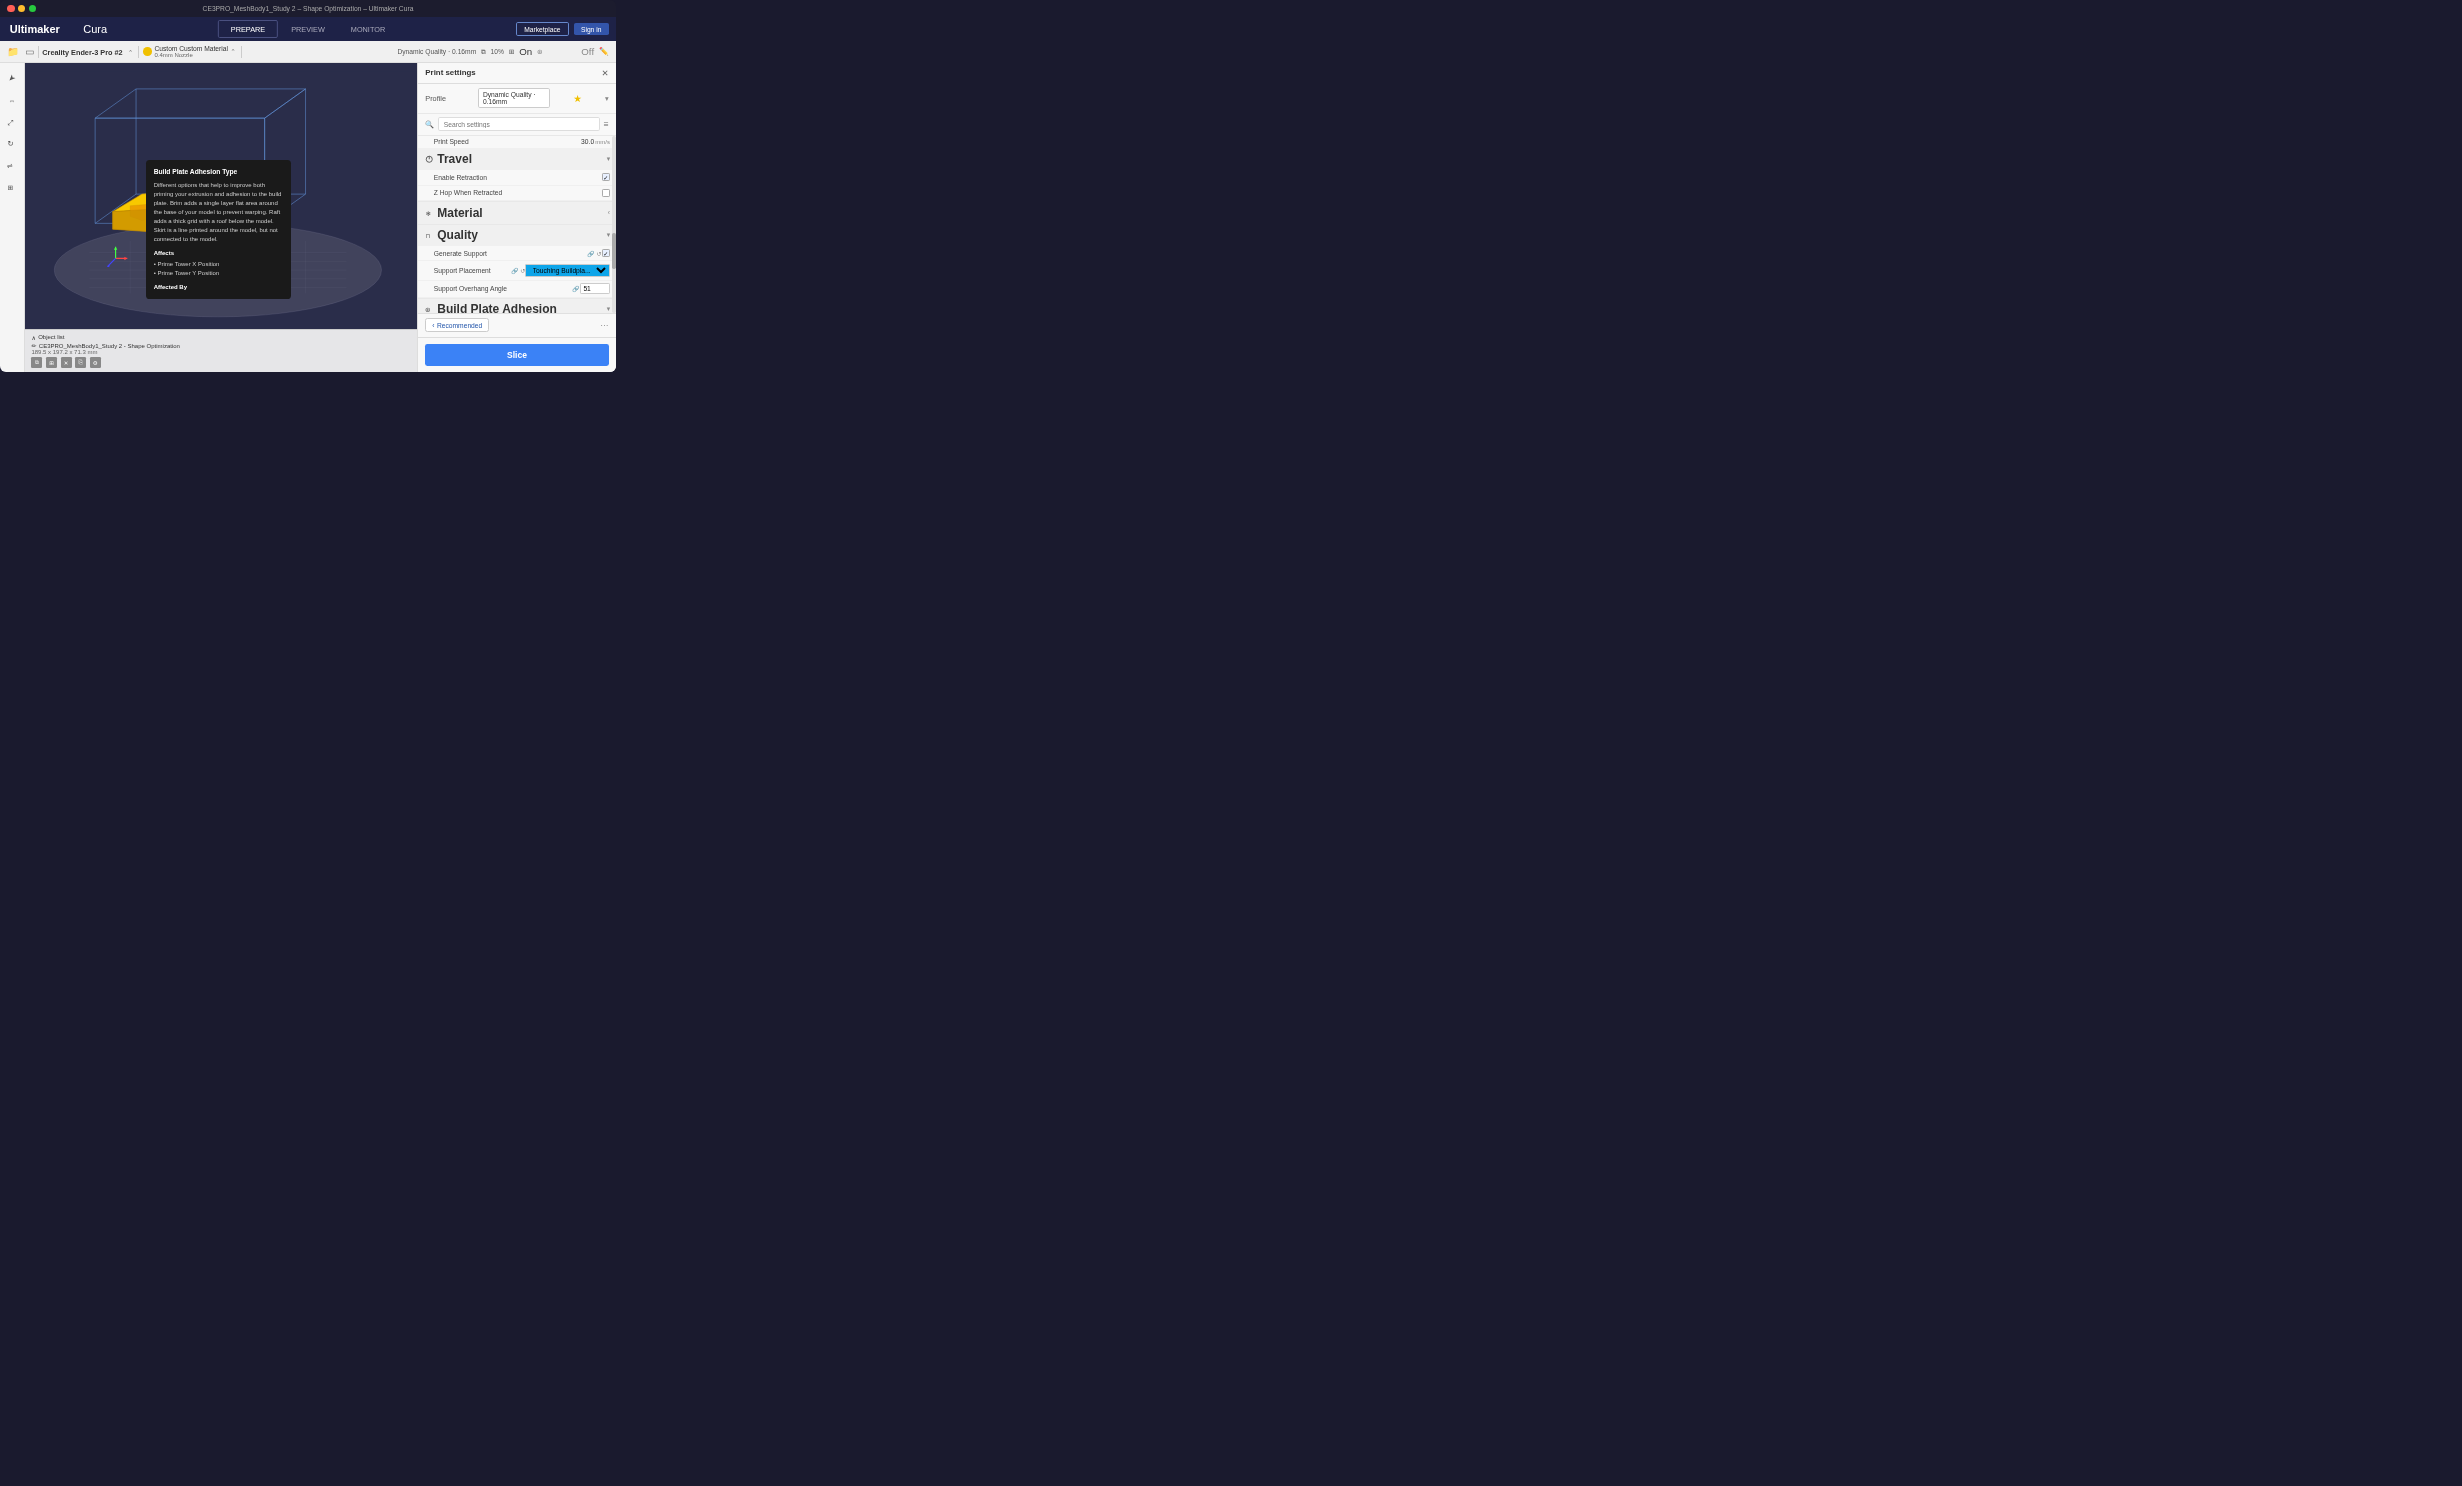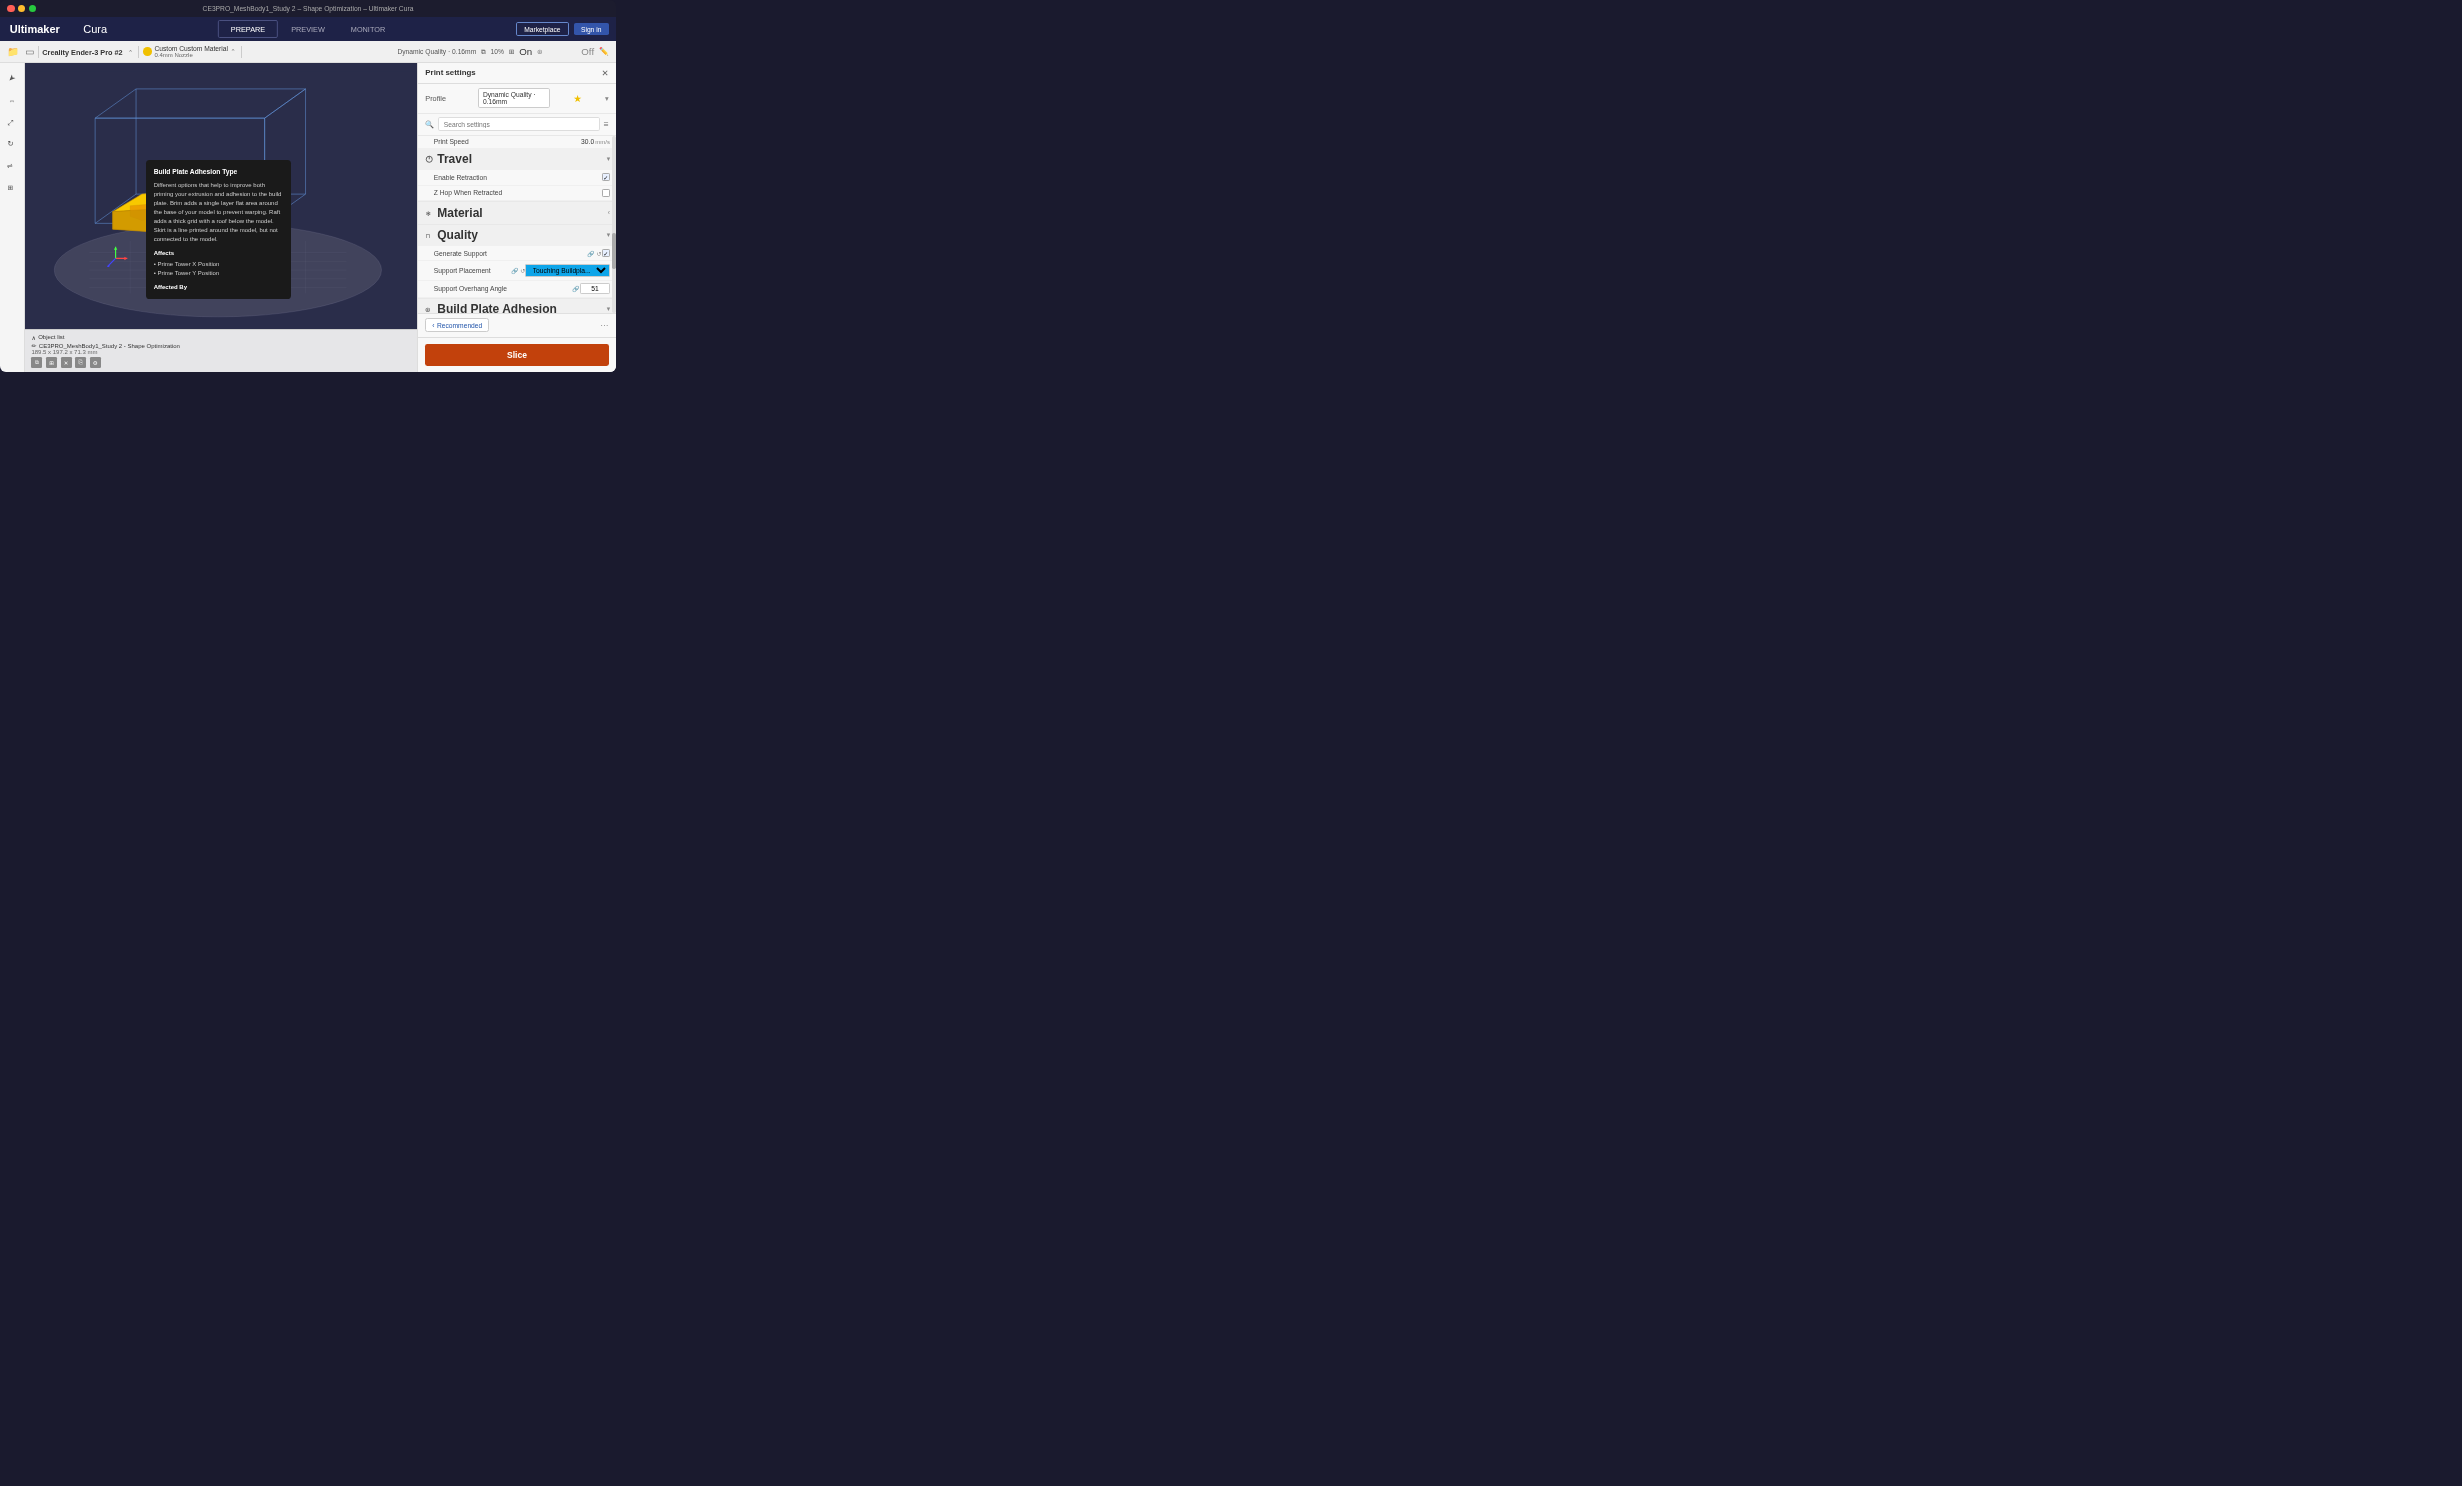--- a/index.html
+++ b/index.html
@@ -363,21 +363,21 @@
       font-size: 6px;
       cursor: pointer;
     }
     .checked { background: #e8f0ff; }
     .setting-input {
       width: 30px;
       font-size: 6.7px;
       border: 0.6px solid #ccc;
       border-radius: 1.2px;
       padding: 1.2px 2.4px;
-      text-align: center;
+      text-align: left;
     }
     .setting-select {
       font-size: 6.7px;
       border: 0.6px solid #ccc;
       border-radius: 1.2px;
       padding: 1.2px 2.4px;
       background: #0ea5e9;
       min-width: 48px;
     }
     .link-icon { color: #888; font-size: 6px; cursor: pointer; }
@@ -430,21 +430,21 @@
     }
 
     
     .slice-area {
       padding: 6px 7.3px;
       background: #f8f8f8;
       border-top: 0.6px solid #ddd;
     }
     .slice-btn {
       width: 100%;
-      background: #c2410c;
+      background: #3b82f6;
       color: white;
       border: none;
       border-radius: 2.4px;
       padding: 6px;
       font-size: 8.5px;
       font-weight: 600;
       cursor: pointer;
     }
 
     .panel-scroll-area {

